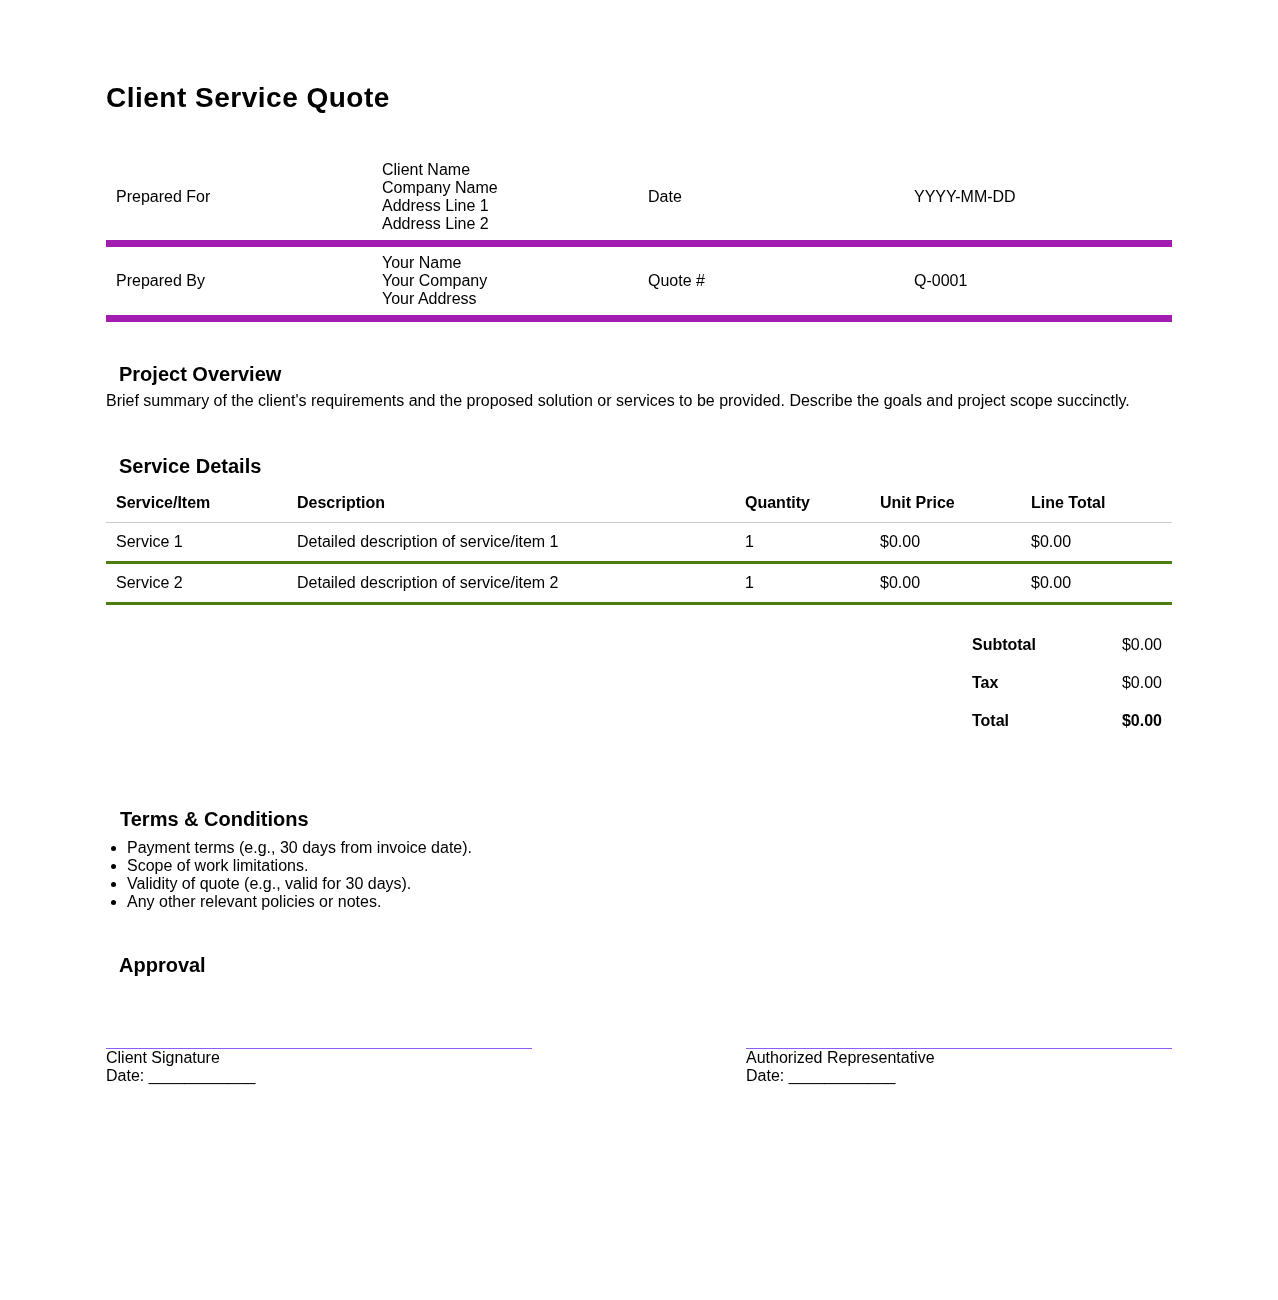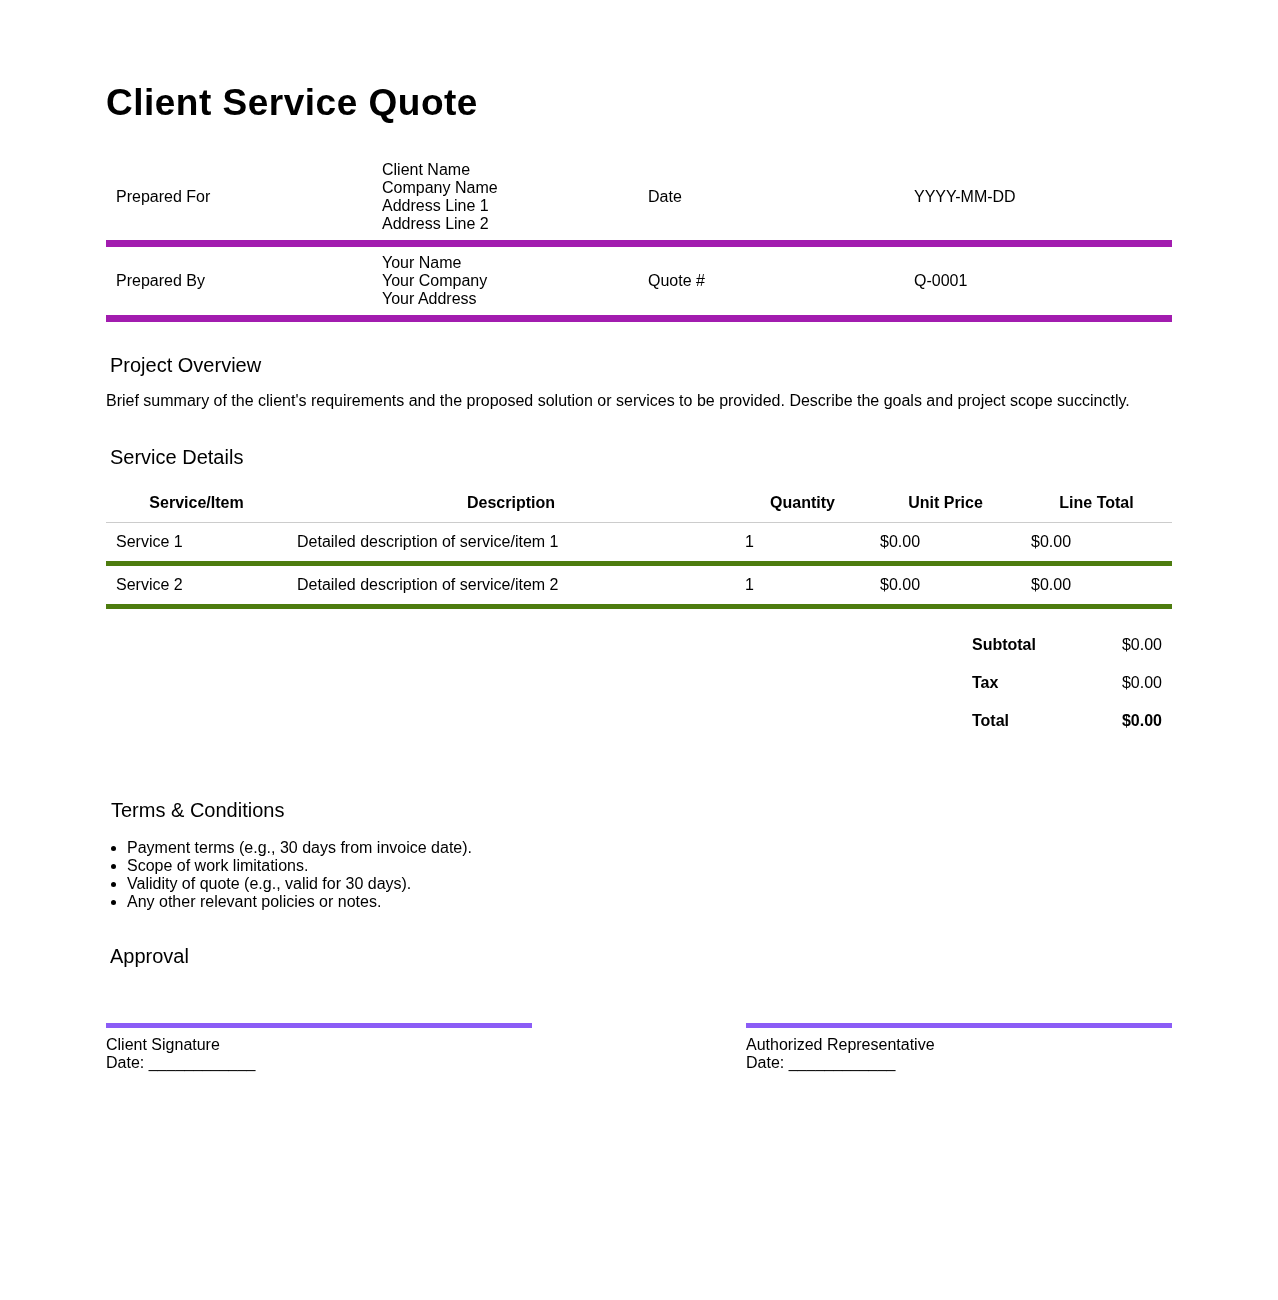--- a/index.html
+++ b/index.html
@@ -1,32 +1,32 @@
 <!DOCTYPE html>
 <html><head>
 <meta charset="utf-8">
 <style>
   html, body { margin: 0; padding: 0; background: #ffffff; }
   body { width: 1278px; height: 1300px; font-family: "Liberation Sans", sans-serif; color: #000; font-size: 16px; position: relative; }
   .page { position: absolute; left: 106px; top: 0; width: 1066px; }
-  h1 { font-size: 37px; font-weight: bold; margin: 0; position: absolute; top: 82px; left: 0; letter-spacing: 0.5px; white-space: nowrap; }
+  h1 { font-size: 28px; font-weight: bold; margin: 0; position: absolute; top: 82px; left: 0; letter-spacing: 0.5px; white-space: nowrap; }
   .info { position: absolute; top: 154px; left: 0; width: 1066px; border-collapse: collapse; }
   .info td { padding: 6px 10px; vertical-align: middle; border-bottom: 7px solid #a21caf; line-height: 18px; }
   .info .lbl { font-weight: normal; }
-  h2 { font-size: 20px; font-weight: normal; margin: 4px; position: absolute; left: 0; white-space: nowrap; }
+  h2 { font-size: 20px; font-weight: bold; margin: 13px; position: absolute; left: 0; white-space: nowrap; }
   .overview { position: absolute; top: 392px; left: 0; white-space: nowrap; }
   .items { position: absolute; top: 484px; left: 0; width: 1066px; border-collapse: collapse; }
-  .items th { text-align: center; font-weight: bold; padding: 10px 10px; border-bottom: 1px solid #cccccc; height: 18px; }
-  .items td { padding: 10px 10px; border-bottom: 5px solid #4d7c0f; height: 18px; }
+  .items th { text-align: left; font-weight: bold; padding: 10px 10px; border-bottom: 1px solid #cccccc; height: 18px; }
+  .items td { padding: 10px 10px; border-bottom: 3px solid #4d7c0f; height: 18px; }
   .totals { position: absolute; top: 626px; right: 0; border-collapse: collapse; }
   .totals td { padding: 0 10px; height: 38px; }
   .totals .tl { font-weight: bold; text-align: left; width: 65px; padding-right: 75px; }
   .totals .tv { text-align: right; }
   .terms { position: absolute; top: 837px; left: 0; margin: 2px; padding-left: 19px; line-height: 18px; }
-  .sig { position: absolute; top: 1023px; width: 426px; border-top: 5px solid #8b5cf6; padding-top: 8px; line-height: 18px; }
+  .sig { position: absolute; top: 1048px; width: 426px; border-top: 1px solid #8b5cf6; padding-top: 0; line-height: 18px; }
 </style>
 </head>
 <body>
 
 <div class="page">
   <h1>Client Service Quote</h1>
 
   <table class="info">
     <tbody>
         <tr style="height:89px">

